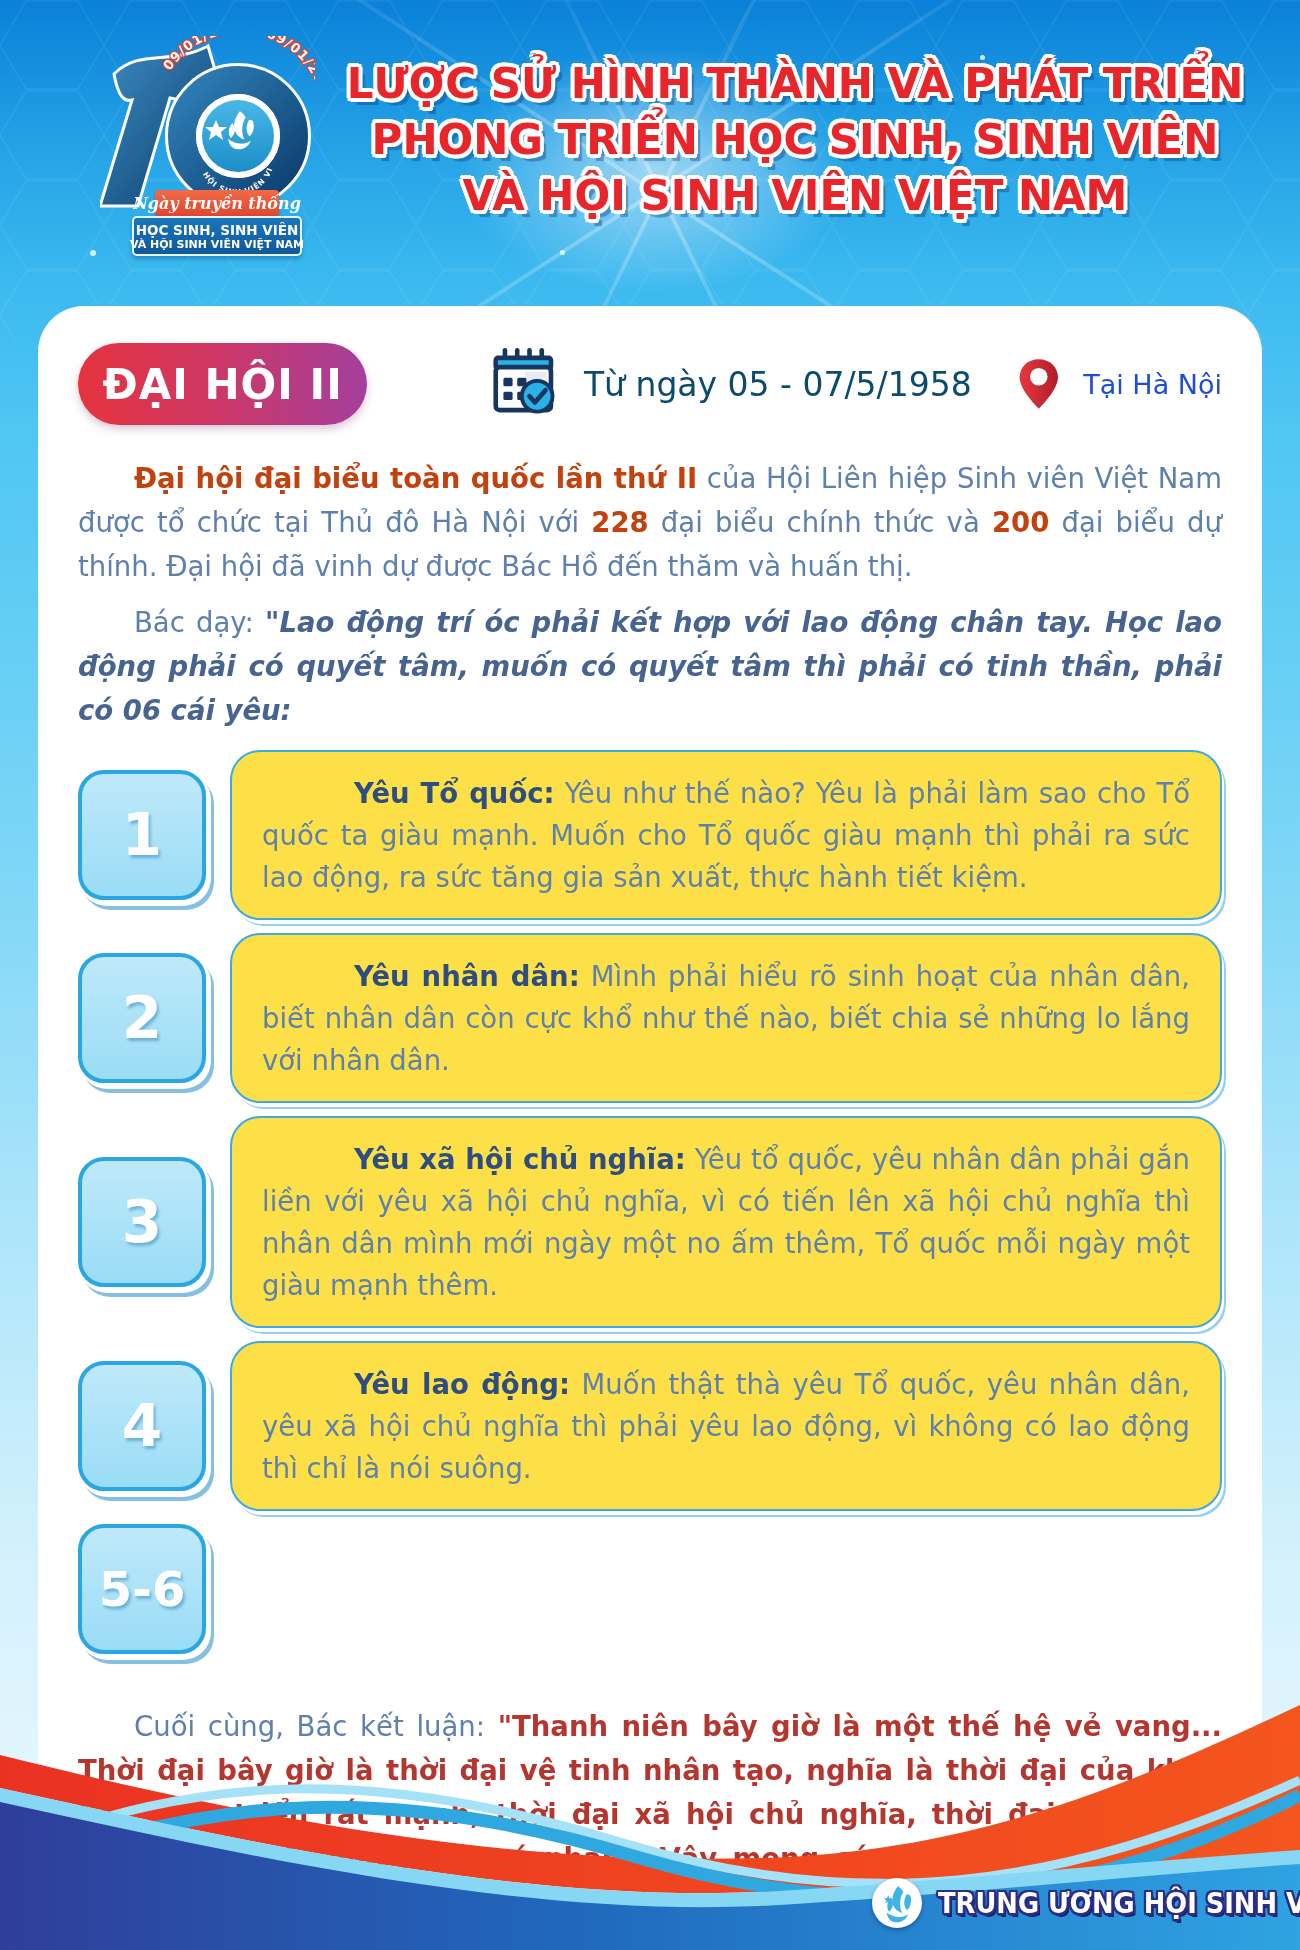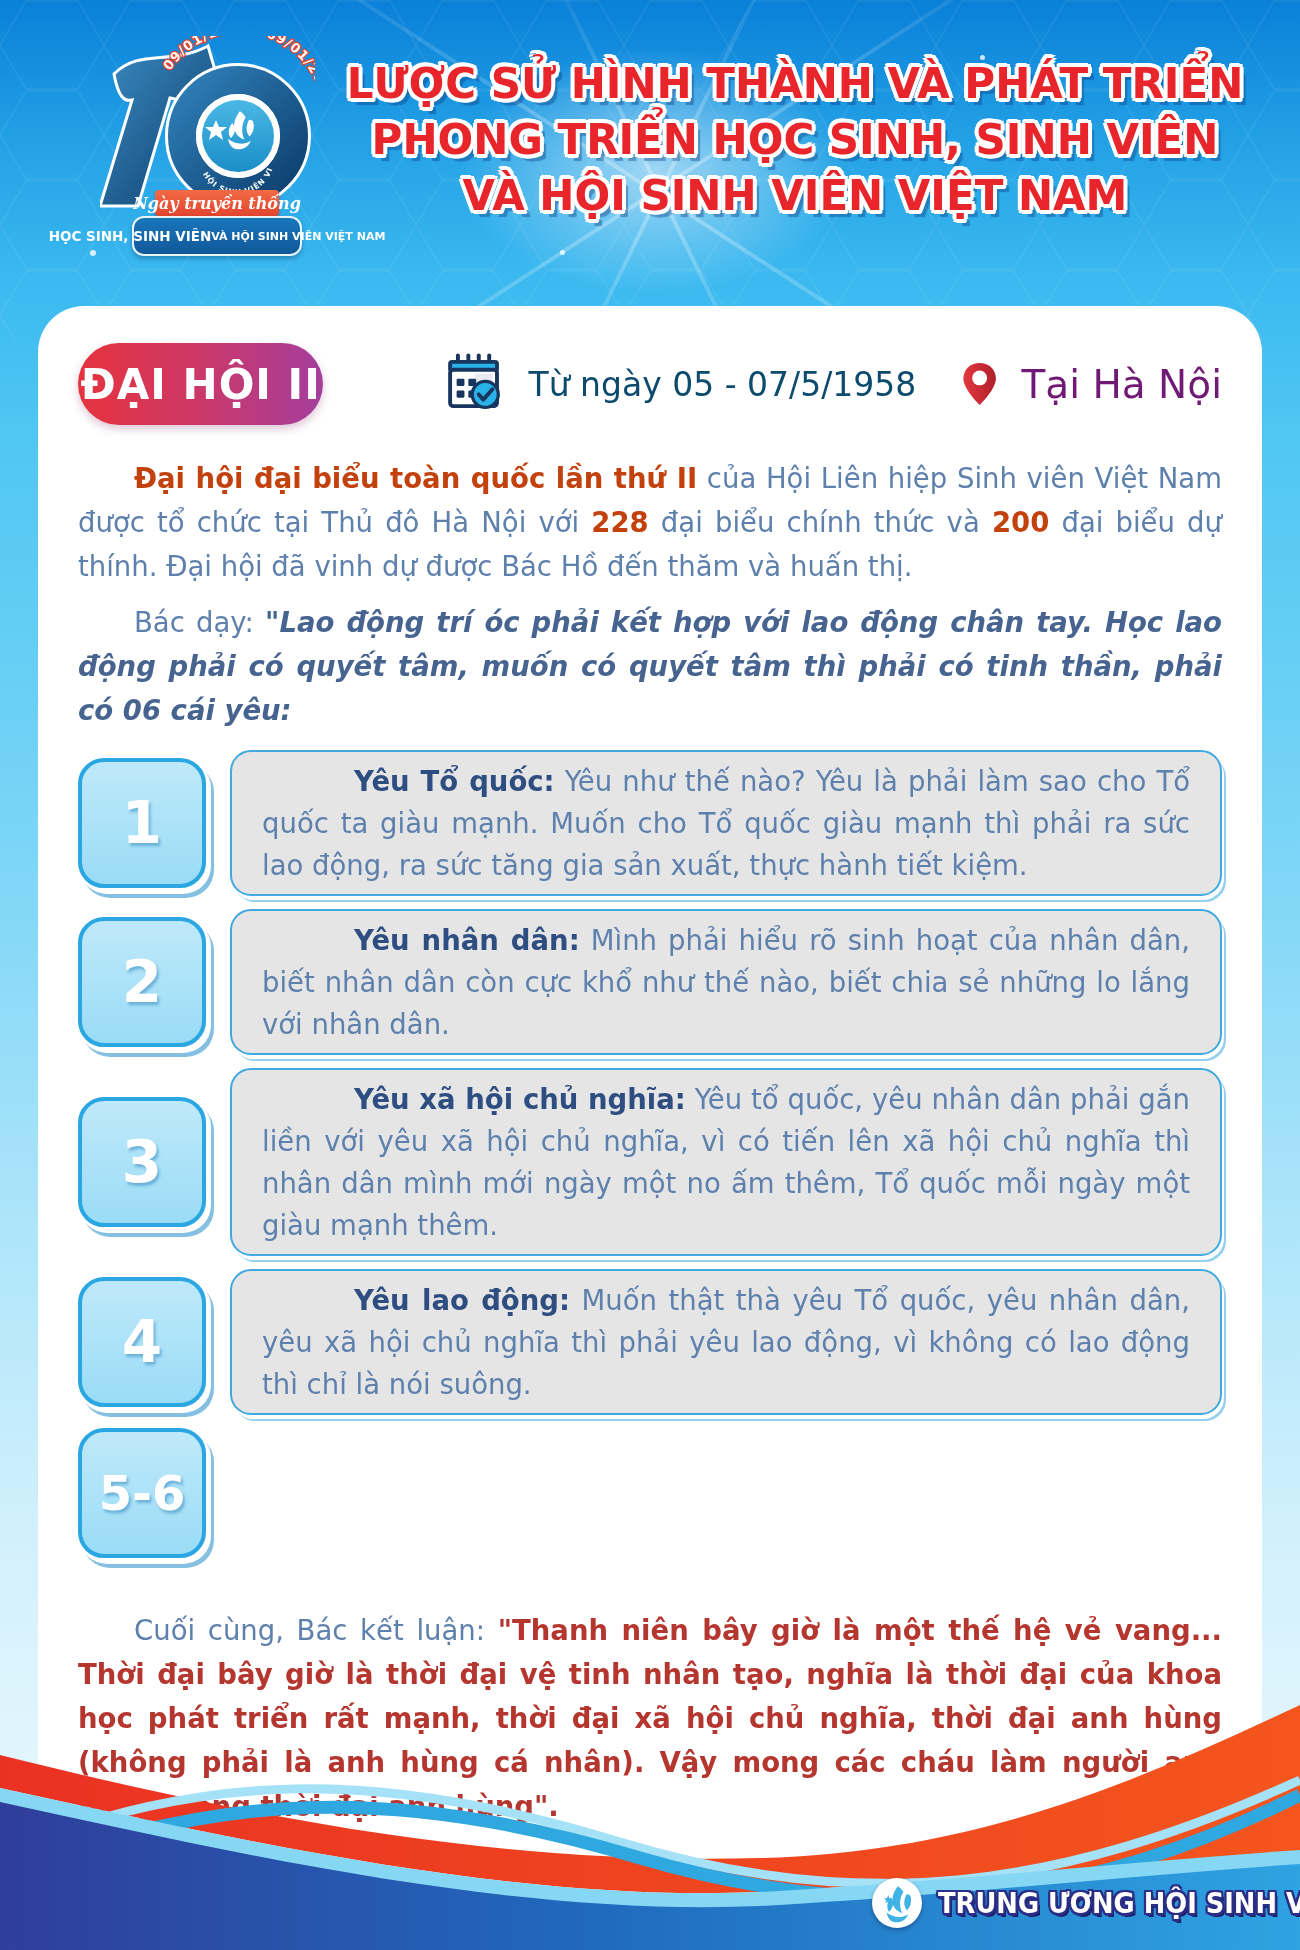--- a/index.html
+++ b/index.html
@@ -16,55 +16,55 @@
     background:linear-gradient(90deg, rgba(255,255,255,0), rgba(255,255,255,.9), rgba(255,255,255,0)); }
   .spark { position:absolute; border-radius:50%; background:#fff; opacity:.8; }
   
   .logo { position:absolute; left:100px; top:36px; width:215px; height:228px; }
   .logo svg { position:absolute; left:0; top:0; }
   .ribbon-orange { position:absolute; left:55px; top:154px; width:124px; height:26px; background:linear-gradient(180deg,#f(miss)); }
   .ribbon-orange { background:linear-gradient(180deg,#f26a45,#e2452f); border-radius:4px; box-shadow:0 2px 3px rgba(0,40,90,.35);
     display:flex; align-items:center; justify-content:center; }
   .ribbon-orange span { color:#fff; font-size:16px; font-style:italic; font-weight:bold; font-family:"DejaVu Serif","Liberation Serif",serif; white-space:nowrap; }
   .banner-blue { position:absolute; left:32px; top:180px; width:170px; height:40px; background:linear-gradient(180deg,#1a76bb,#10589a);
-    border:2px solid #eaf6ff; border-radius:12px; display:flex; flex-direction:row; align-items:center; justify-content:center; box-shadow:0 3px 4px rgba(0,40,90,.3); }
+    border:2px solid #eaf6ff; border-radius:5px; display:flex; flex-direction:column; align-items:center; justify-content:center; box-shadow:0 3px 4px rgba(0,40,90,.3); }
   .banner-blue .l1 { color:#fff; font-weight:bold; font-size:13.5px; line-height:16px; white-space:nowrap; }
   .banner-blue .l2 { color:#fff; font-weight:bold; font-size:11px; line-height:13px; white-space:nowrap; }
   
   .title { position:absolute; left:330px; top:56px; width:930px; text-align:center; }
   .title div { font-size:42px; line-height:56px; font-weight:bold; color:#e8252b; letter-spacing:0px; white-space:nowrap;
     text-shadow:-3px -3px 0 #fff,3px -3px 0 #fff,-3px 3px 0 #fff,3px 3px 0 #fff,-4px 0 0 #fff,4px 0 0 #fff,0 -4px 0 #fff,0 4px 0 #fff,-2px -4px 0 #fff,2px 4px 0 #fff,6px 7px 1px rgba(10,60,130,.4); }
   
   .card { position:absolute; left:38px; top:306px; width:1224px; bottom:0; background:#fff; border-radius:46px 46px 0 0; z-index:1; }
   .card-inner { padding:36px 40px 0 40px; }
   
   .congress-row { display:flex; align-items:center; height:84px; }
   .badge-pill { width:362px; height:82px; border-radius:42px; background:linear-gradient(90deg,#e5333e 0%,#cf3763 45%,#a43f9d 100%);
     display:flex; align-items:center; justify-content:center; box-shadow:0 4px 8px rgba(120,30,90,.25); }
   .badge-pill span { color:#fff; font-size:42px; font-weight:bold; letter-spacing:1px; }
   .cal-icon { margin-left:118px; width:96px; height:96px; }
   .date-text { margin-left:22px; font-size:33px; color:#0c4a6e; white-space:nowrap; }
   .pin-icon { margin-left:46px; width:52px; height:66px; }
-  .loc-text { margin-left:24px; font-size:39px; color:#701a75; white-space:nowrap; }
+  .loc-text { margin-left:24px; font-size:27px; color:#1d4ed8; white-space:nowrap; }
   
   .para { font-size:27.5px; line-height:44px; color:#5e80ad; text-align:justify; text-indent:56px; }
   .para b { color:#c2410c; font-style:normal; }
   .p-intro { margin-top:30px; }
   .p-teach { margin-top:12px; }
   .p-teach i { font-weight:bold; color:#46648f; }
   
   .items { margin-top:18px; display:flex; flex-direction:column; gap:13px; }
   .item { display:flex; align-items:center; gap:24px; }
   .num-badge { flex:0 0 128px; height:130px; border-radius:26px; position:relative;
     background:linear-gradient(180deg,#bfe9fa,#9adcf6); border:4px solid #2aa7e2;
     box-shadow:3px 4px 0 2px #fff, 6px 8px 0 2px rgba(32,140,200,.55);
     display:flex; align-items:center; justify-content:center; }
   .num-badge span { color:#fff; font-size:58px; font-weight:bold; text-shadow:2px 3px 3px rgba(30,120,180,.45); }
   .item:nth-child(5) .num-badge span { font-size:48px; }
-  .item-box { flex:1; background:#e5e5e5; border:2.5px solid #3fa9e0; border-radius:21px; padding:8px 30px;
+  .item-box { flex:1; background:#fde047; border:2.5px solid #3fa9e0; border-radius:30px; padding:20px 30px;
     box-shadow:2px 4px 0 0 #fff, 4px 6px 0 0 rgba(63,169,224,.55); min-height:128px; display:flex; align-items:center; }
   .item-box p { font-size:27.5px; line-height:42px; color:#5e80ad; text-align:justify; text-indent:92px; width:100%; }
   .item-box b { color:#2e4e81; }
   
   .p-concl { margin-top:50px; }
   .p-concl .red { color:#b5362f; font-weight:bold; }
   
   .footer-svg { position:absolute; left:0; bottom:0; width:1300px; height:340px; z-index:2; }
   .footer-brand { position:absolute; z-index:3; left:872px; top:1878px; display:flex; align-items:center; gap:16px; }
   .footer-circle { width:50px; height:50px; border-radius:50%; background:#fff; display:flex; align-items:center; justify-content:center;

